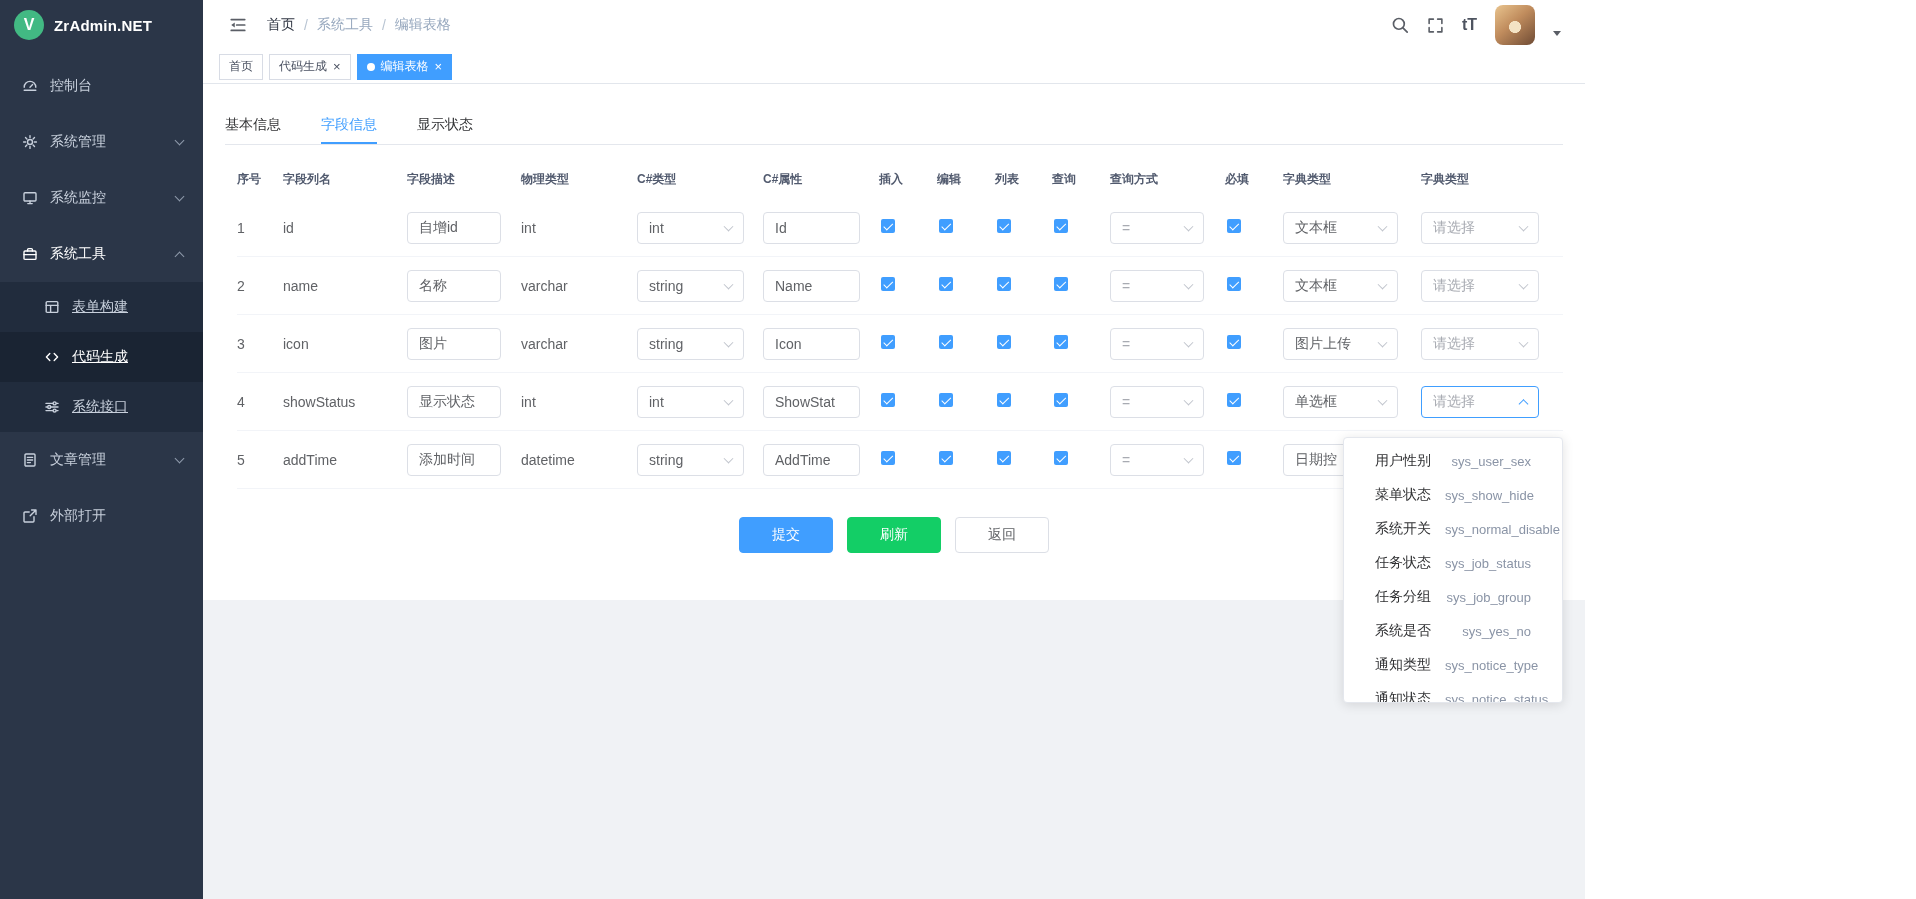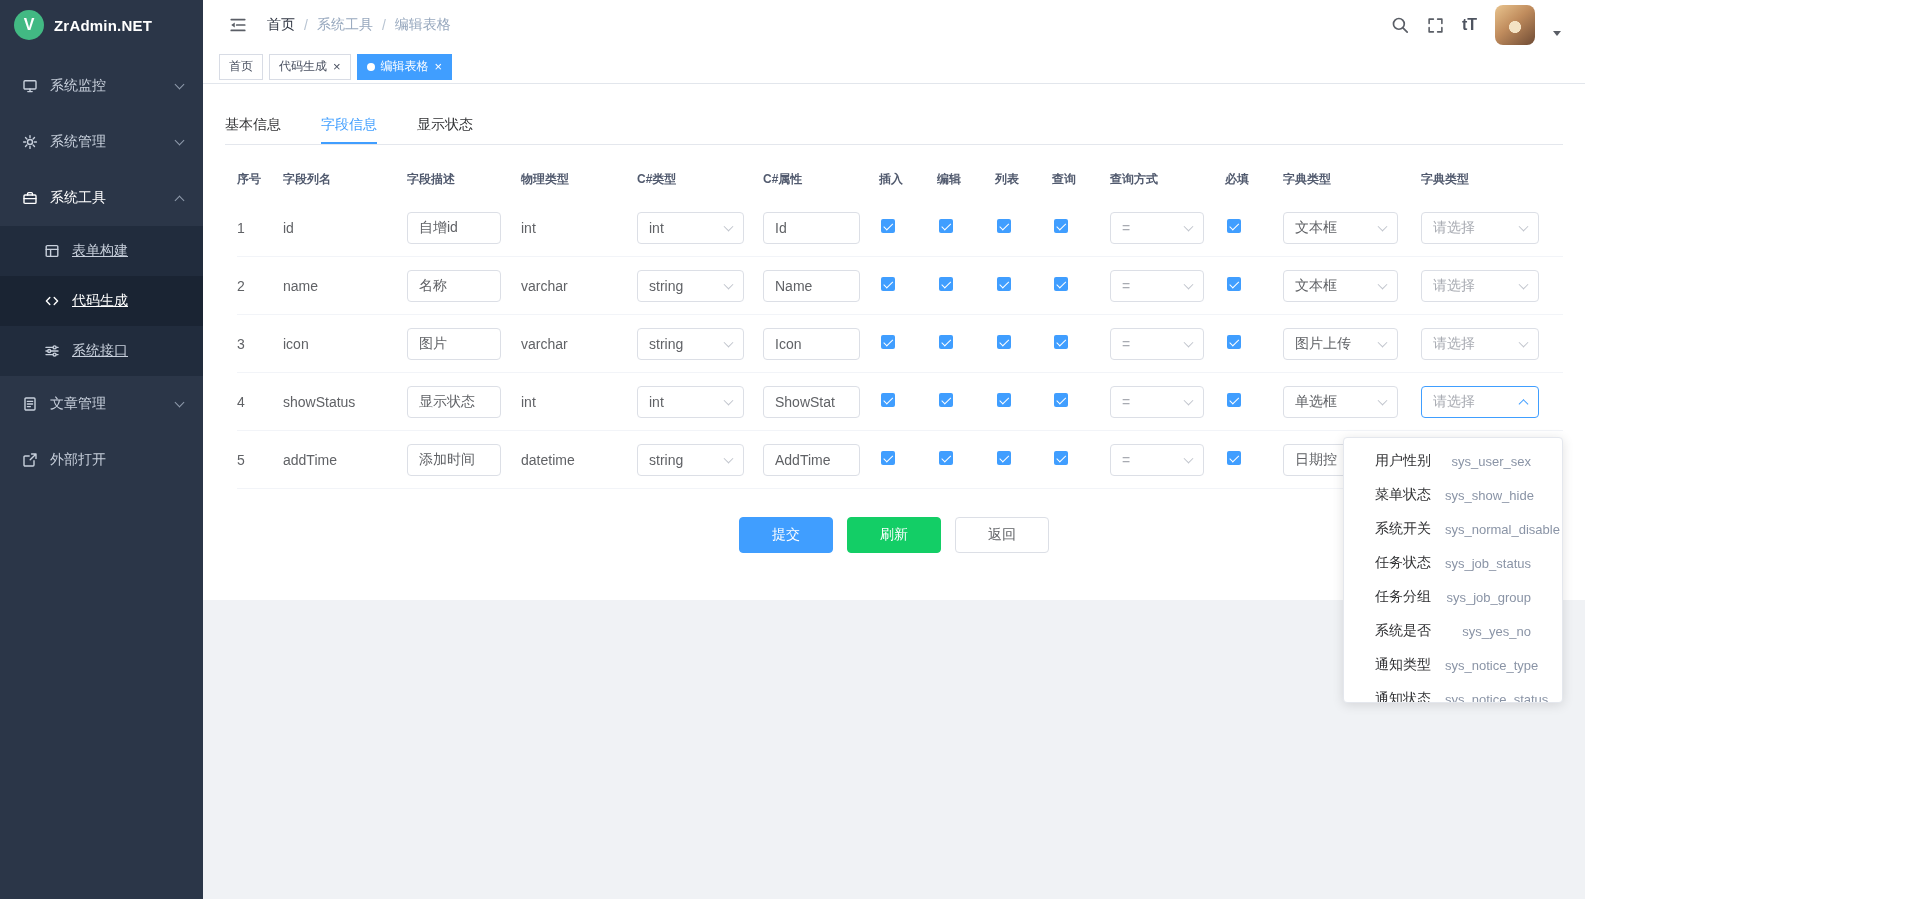--- a/index.html
+++ b/index.html
@@ -162,38 +162,49 @@
 <body>
 
 <div class="app">
 
   <aside class="sidebar">
     <div class="logo-row">
       <span class="logo-circle">V</span>
       <span class="logo-title">ZrAdmin.NET</span>
     </div>
     <nav class="menu" id="menu">
+        <div class="menu-item">
+    <span class="mi-icon">
+            <svg viewBox="0 0 16 16">
+              <path d="M2.2 9.2a5.8 5.8 0 0 1 11.6 0"></path>
+              <path d="M8 9.2l2.6-2.6"></path>
+              <path d="M2.2 12.2h11.6"></path>
+            </svg>
+          </span>
+    <span class="mi-label">控制台</span>
+
+  </div>
+        <div class="menu-item expandable">
+    <span class="mi-icon">
+            <svg viewBox="0 0 16 16">
+              <circle cx="8" cy="8" r="2.5"></circle>
+              <path d="M8 1.6v2M8 12.4v2M1.6 8h2M12.4 8h2M3.5 3.5l1.4 1.4M11.1 11.1l1.4 1.4M12.5 3.5l-1.4 1.4M4.9 11.1l-1.4 1.4"></path>
+            </svg>
+          </span>
+    <span class="mi-label">系统管理</span>
+    <span class="menu-arrow"></span>
+  </div>
         <div class="menu-item expandable">
     <span class="mi-icon">
             <svg viewBox="0 0 16 16">
               <rect x="2" y="2.8" width="12" height="8.2" rx="1"></rect>
               <path d="M5.8 13.6h4.4M8 11v2.6"></path>
             </svg>
           </span>
     <span class="mi-label">系统监控</span>
-    <span class="menu-arrow"></span>
-  </div>
-        <div class="menu-item expandable">
-    <span class="mi-icon">
-            <svg viewBox="0 0 16 16">
-              <circle cx="8" cy="8" r="2.5"></circle>
-              <path d="M8 1.6v2M8 12.4v2M1.6 8h2M12.4 8h2M3.5 3.5l1.4 1.4M11.1 11.1l1.4 1.4M12.5 3.5l-1.4 1.4M4.9 11.1l-1.4 1.4"></path>
-            </svg>
-          </span>
-    <span class="mi-label">系统管理</span>
     <span class="menu-arrow"></span>
   </div>
         <div class="menu-item expandable expanded">
     <span class="mi-icon">
             <svg viewBox="0 0 16 16">
               <rect x="2" y="5" width="12" height="8.4" rx="1"></rect>
               <path d="M5.6 5V3.6a1 1 0 0 1 1-1h2.8a1 1 0 0 1 1 1V5M2 8.6h12"></path>
             </svg>
           </span>
     <span class="mi-label">系统工具</span>

